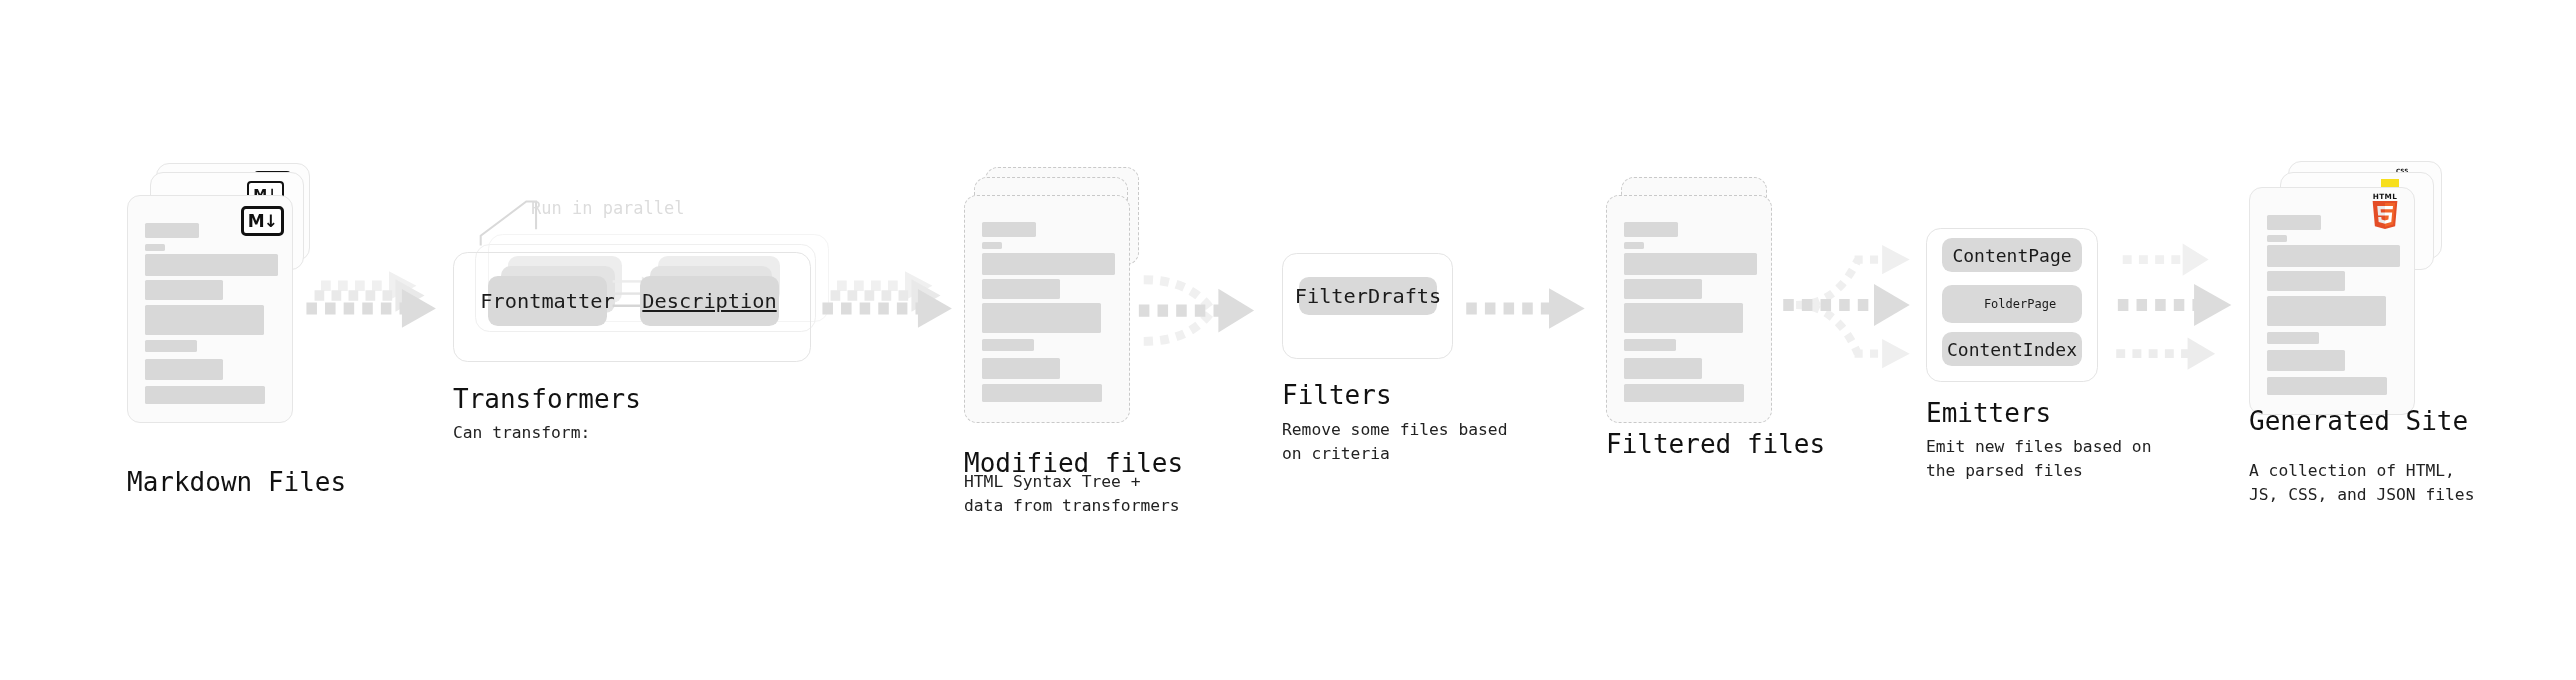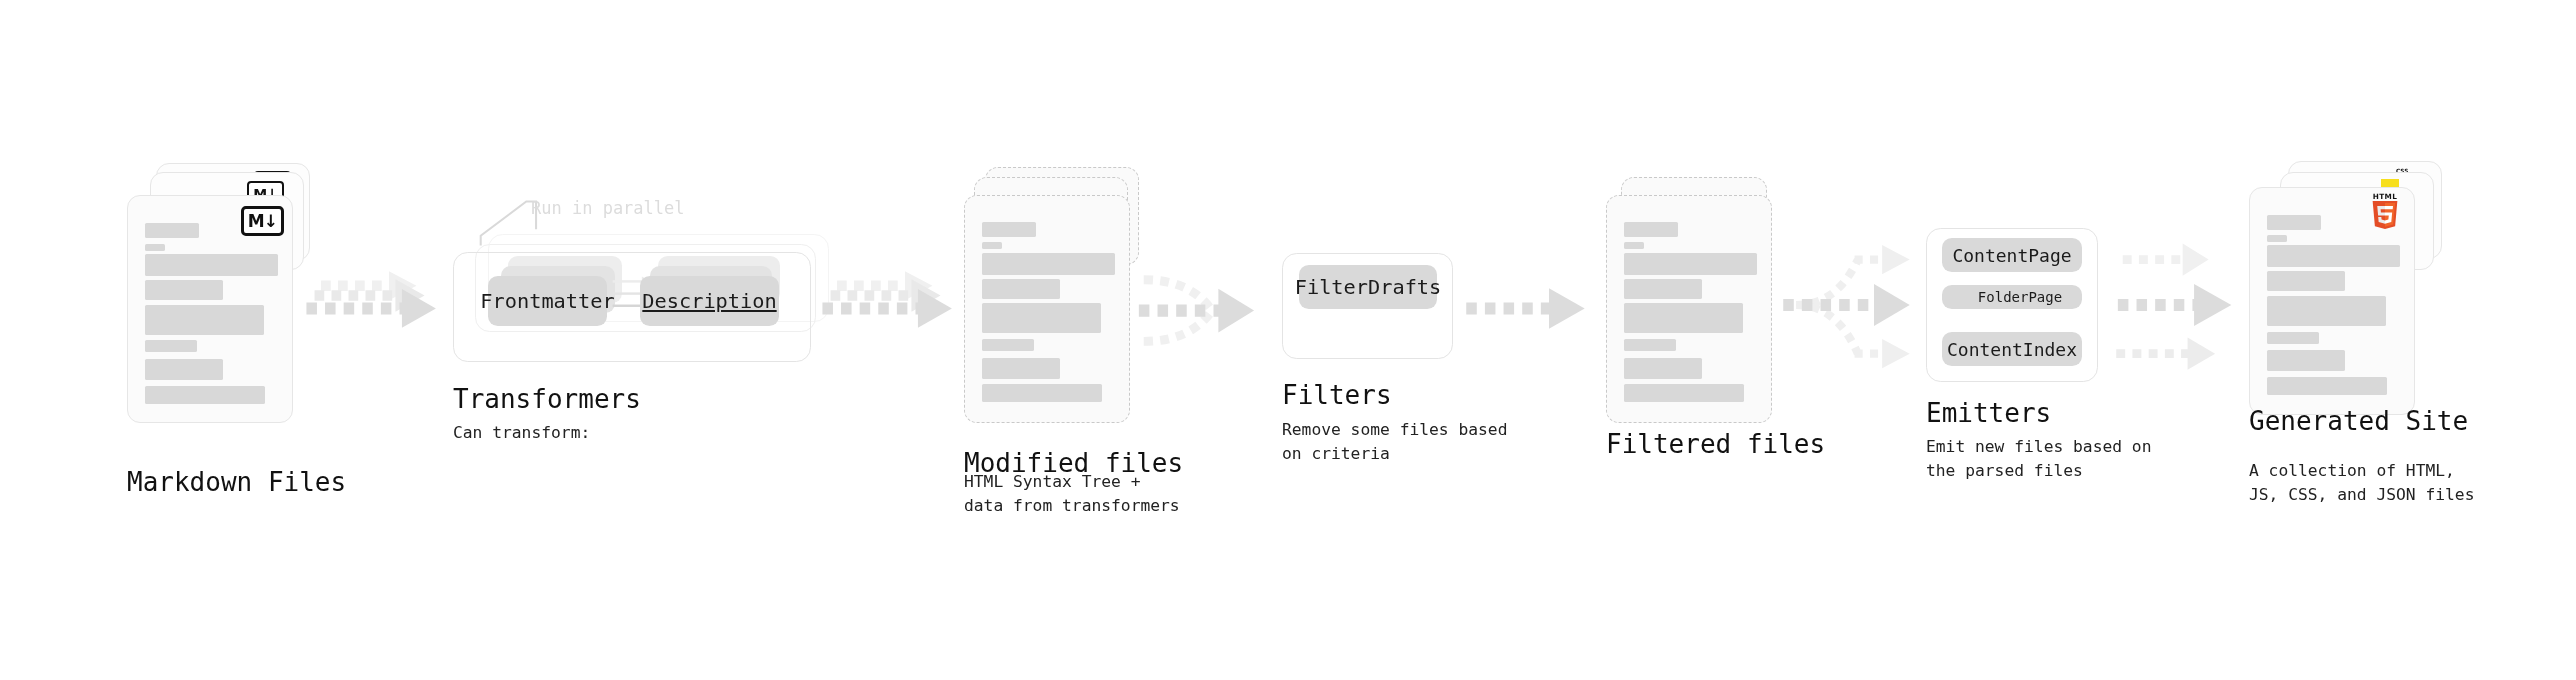--- a/index.html
+++ b/index.html
@@ -219,21 +219,21 @@
     <g fill="none" stroke-linecap="butt">
       <path d="M12 24 Q70 24 96 62" stroke="#f0f0f0" stroke-width="11" stroke-dasharray="11 9"></path>
       <path d="M12 100 Q70 100 96 62" stroke="#f0f0f0" stroke-width="11" stroke-dasharray="11 9"></path>
       <line x1="6" y1="62" x2="108" y2="62" stroke="#dcdcdc" stroke-width="15" stroke-dasharray="13 10"></line>
       <polygon points="104,35 148,62 104,89" fill="#dcdcdc"></polygon>
     </g>
   </svg>
 
   <div>
     <div class="groupbox solidbg" style="left:1282px;top:253px;width:171px;height:106px;"></div>
-    <div class="chip" style="left:1299px;top:265px;width:138px;height:44px;">FilterDrafts</div>
+    <div class="chip" style="left:1299px;top:277px;width:138px;height:38px;">FilterDrafts</div>
 
     <div class="title" style="left:1282px;top:380px;">Filters</div>
     <div class="desc" style="left:1282px;top:418px;">Remove some files based
 on criteria</div>
   </div>
 
   <svg style="left:1463px;top:284px;width:146px;height:49px;" viewBox="0 0 180 60">
     <g fill="none">
       <line x1="4" y1="30" x2="110" y2="30" stroke="#dcdcdc" stroke-width="15" stroke-dasharray="13 10"></line>
       <polygon points="106,5 150,30 106,55" fill="#dcdcdc"></polygon>
@@ -267,21 +267,21 @@
       <polygon points="126,132 160,150 126,168" fill="#efefef"></polygon>
 
       <line x1="4" y1="90" x2="120" y2="90" stroke="#dcdcdc" stroke-width="15" stroke-dasharray="13 10"></line>
       <polygon points="116,64 160,90 116,116" fill="#dcdcdc"></polygon>
     </g>
   </svg>
 
   <div>
     <div class="groupbox solidbg" style="left:1926px;top:228px;width:172px;height:154px;"></div>
     <div class="chip" style="left:1942px;top:238px;width:140px;height:34px;font-size:18px;">ContentPage</div>
-    <div class="chip" style="left:1942px;top:285px;width:140px;height:24px;font-size:14px;padding-left:16px;">FolderPage</div>
+    <div class="chip" style="left:1942px;top:285px;width:140px;height:38px;font-size:12px;padding-left:16px;">FolderPage</div>
     <div class="chip" style="left:1942px;top:332px;width:140px;height:34px;font-size:18px;">ContentIndex</div>
 
     <div class="title" style="left:1926px;top:398px;">Emitters</div>
     <div class="desc" style="left:1926px;top:435px;">Emit new files based on
 the parsed files</div>
   </div>
 
   <svg style="left:2113px;top:232px;width:154px;height:146px;" viewBox="0 0 190 180">
     <g fill="none">
       <line x1="12" y1="34" x2="90" y2="34" stroke="#f0f0f0" stroke-width="11" stroke-dasharray="11 9"></line>

